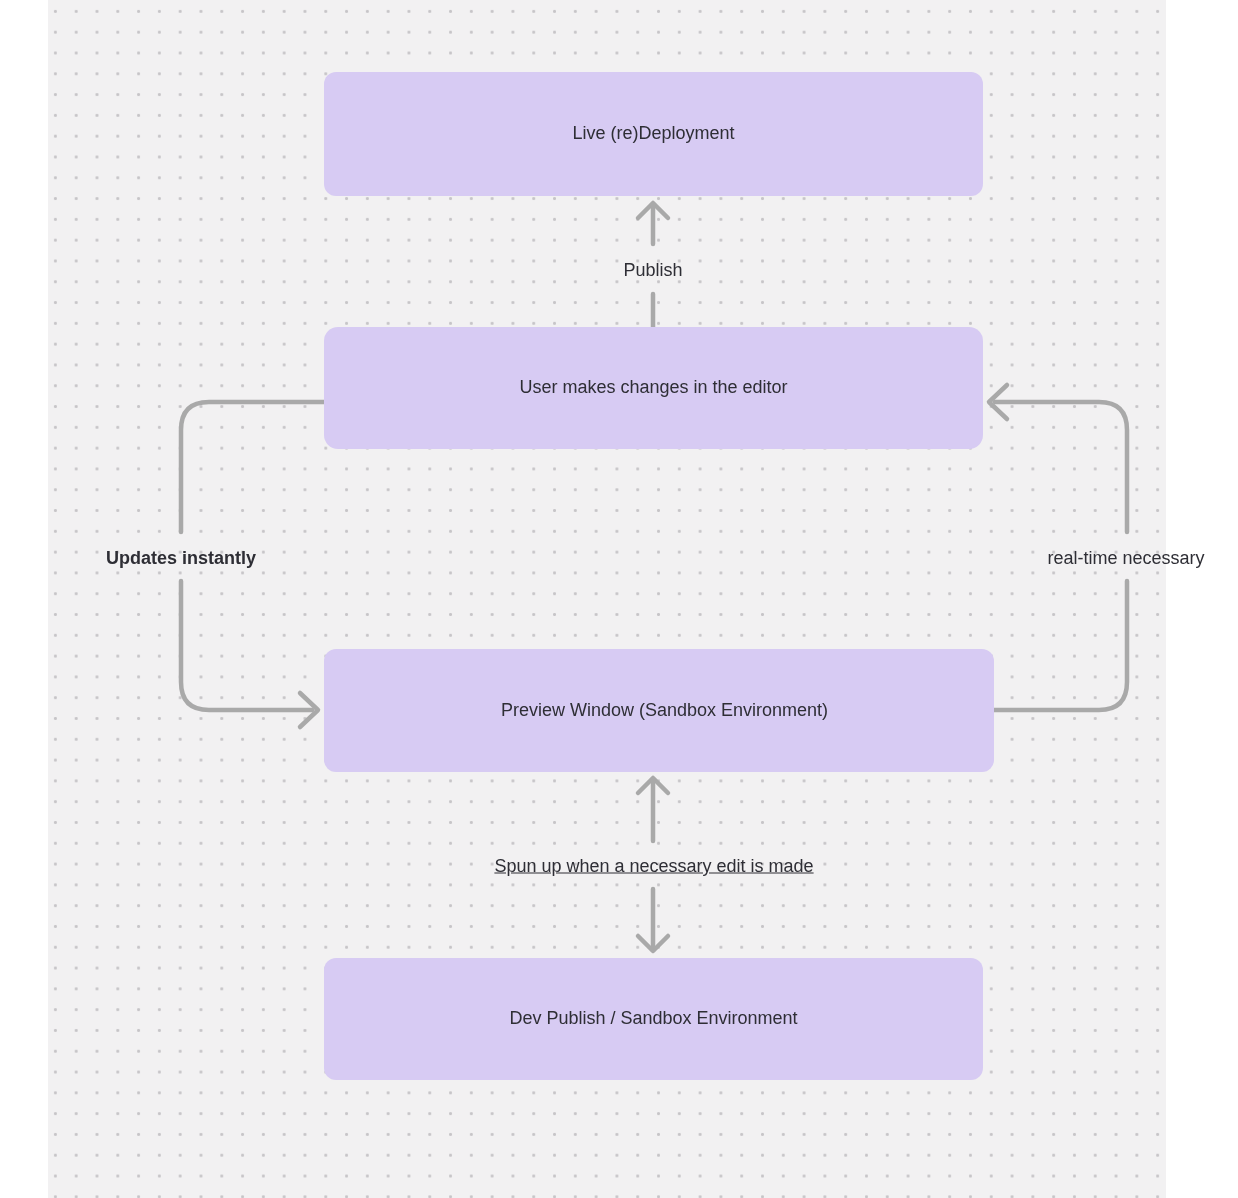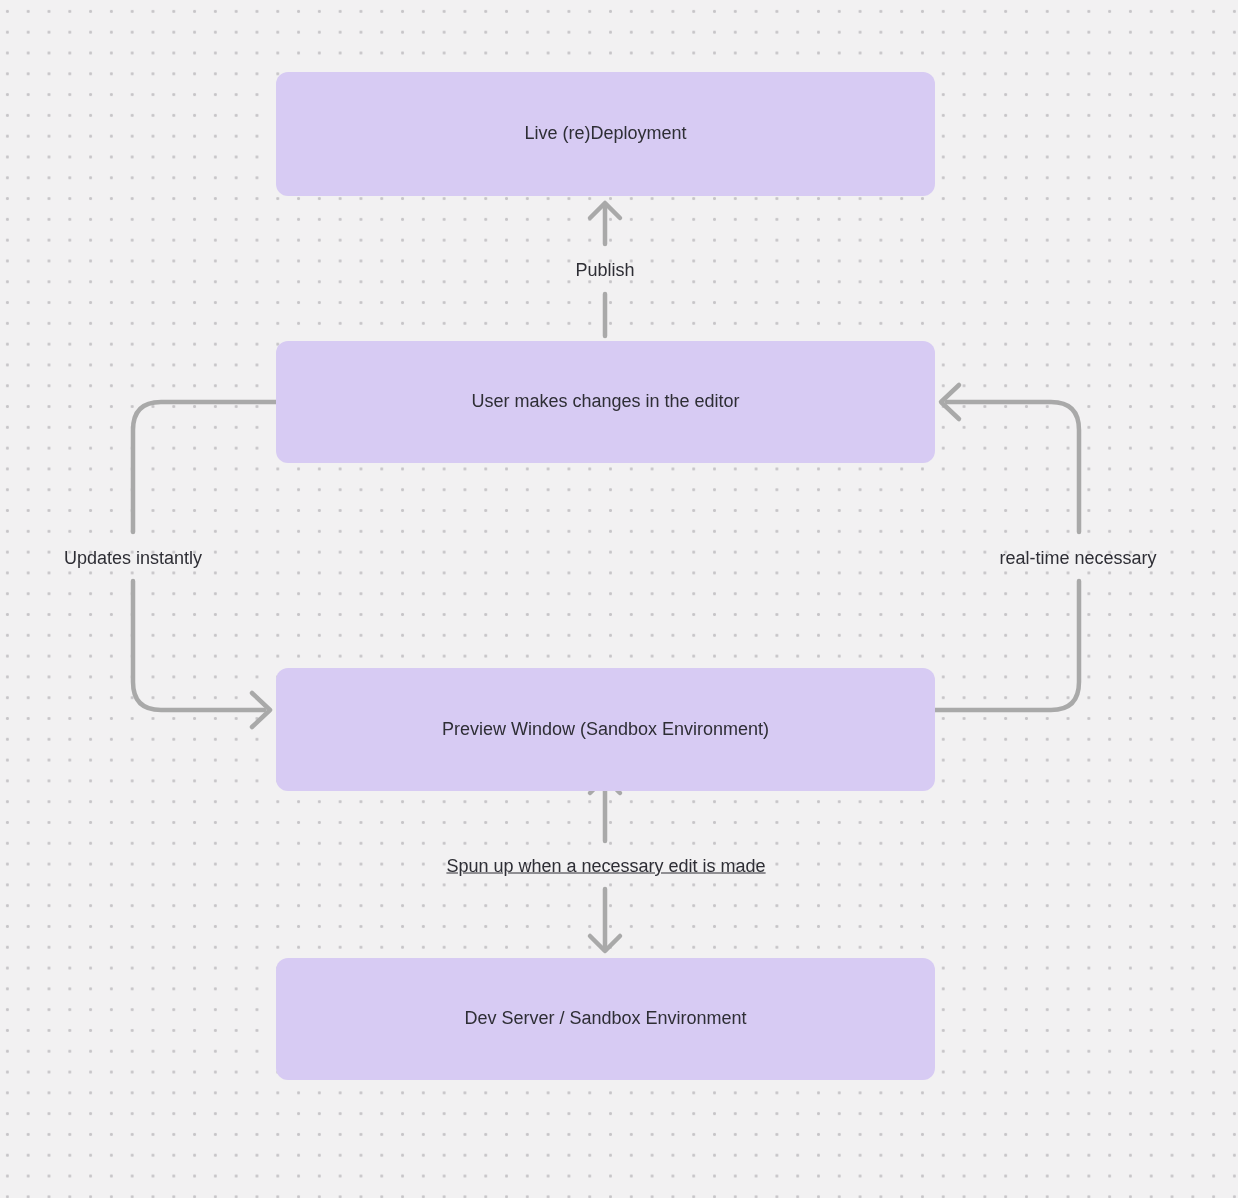--- a/index.html
+++ b/index.html
@@ -7,43 +7,44 @@
     padding: 0;
   }
   body {
     width: 1238px;
     height: 1198px;
     font-family: "Liberation Sans", "DejaVu Sans", sans-serif;
     overflow: hidden;
   }
   .canvas {
     position: relative;
-    width: 1238px;
+    width: 1118px;
     height: 1198px;
     background-color: #f2f1f2;
     background-image: radial-gradient(circle, #c7c5c8 1.3px, transparent 1.6px);
     background-size: 20.8px 20.8px;
     background-position: -3px 1px;
+    margin-left: 48px;
   }
   .node {
     position: absolute;
     background: #d7cbf3;
     border-radius: 12px;
     display: flex;
     align-items: center;
     justify-content: center;
     color: #2e2e35;
     font-size: 18px;
     line-height: 1.2;
     text-align: center;
     cursor: default;
   }
   #node-live   { left: 276px; top: 72px;  width: 659px; height: 124px; }
-  #node-editor { left: 276px; top: 341px; width: 659px; height: 122px; }
-  #node-preview{ left: 276px; top: 668px; width: 659px; height: 123px; }
+  #node-editor { left: 276px; top: 327px; width: 659px; height: 122px; border-radius: 14px; }
+  #node-preview{ left: 276px; top: 649px; width: 659px; height: 123px; padding-left: 11px; }
   #node-dev    { left: 276px; top: 958px; width: 659px; height: 122px; }
 
   .edges-svg {
     position: absolute;
     left: 0;
     top: 0;
     width: 1238px;
     height: 1198px;
     pointer-events: none;
   }
@@ -56,21 +57,21 @@
   }
   .edge-label {
     position: absolute;
     transform: translate(-50%, -50%);
     color: #2e2e35;
     font-size: 18px;
     white-space: nowrap;
     text-align: left;
   }
   #label-publish   { left: 605px;  top: 270px; }
-  #label-updates   { left: 133px;  top: 558px; }
+  #label-updates   { left: 133px;  top: 558px; font-weight: bold; }
   #label-feedback  { left: 1078px; top: 558px; }
   #label-spunup    { left: 606px;  top: 866px; text-decoration: underline; }
 </style>
 </head>
 <body>
 
 <div class="canvas">
 
   <svg class="edges-svg" viewBox="0 0 1238 1198" xmlns="http://www.w3.org/2000/svg">
 
@@ -106,21 +107,21 @@
 
   <div class="node" id="node-editor">
     <span>User makes changes in the editor</span>
   </div>
 
   <div class="node" id="node-preview">
     <span>Preview Window (Sandbox Environment)</span>
   </div>
 
   <div class="node" id="node-dev">
-    <span>Dev Server / Sandbox Environment</span>
+    <span>Dev Publish / Sandbox Environment</span>
   </div>
 
   <div class="edge-label" id="label-publish">Publish</div>
   <div class="edge-label" id="label-updates">Updates instantly</div>
   <div class="edge-label" id="label-feedback">real-time necessary</div>
   <div class="edge-label" id="label-spunup">Spun up when a necessary edit is made</div>
 
 </div>
 
 </body></html>

